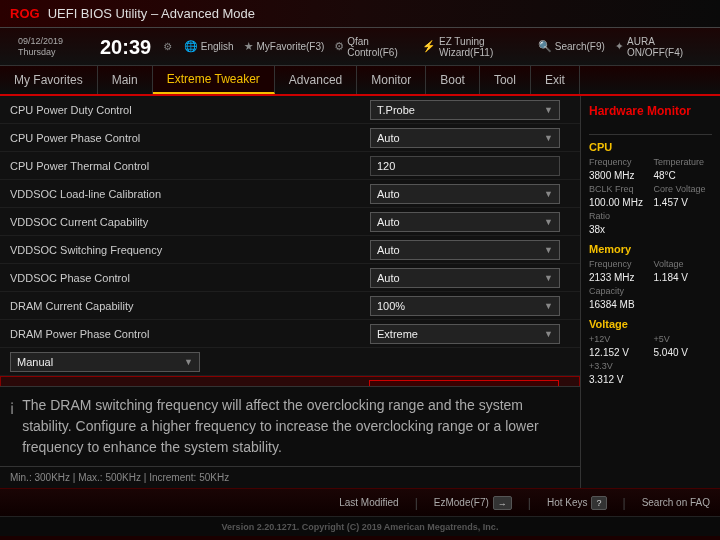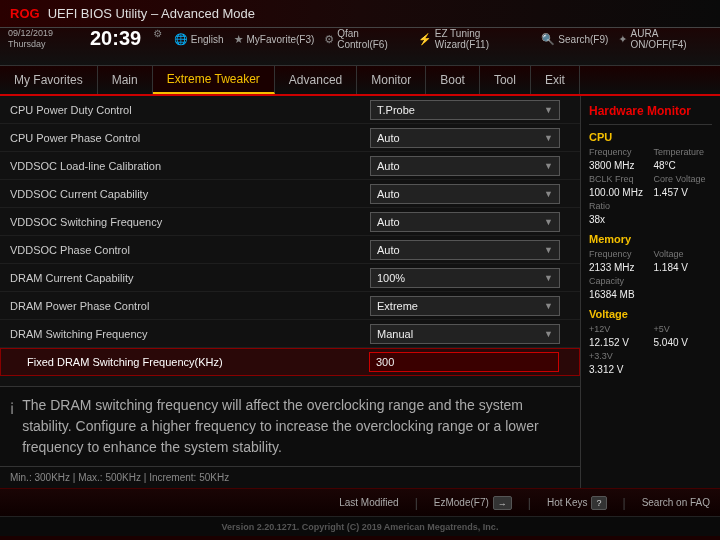--- a/index.html
+++ b/index.html
@@ -31,22 +31,22 @@
     .titlebar-title {
       color: #ddd;
       font-size: 13px;
     }
 
     
     .topbar {
       background: linear-gradient(to bottom, #1c0505, #111);
       height: 38px;
       display: flex;
-      align-items: flex-start;
-      padding: 0 8px;
+      align-items: center;
+      padding: 0 18px;
       border-bottom: 1px solid #333;
       gap: 12px;
     }
     .topbar-datetime {
       display: flex;
       flex-direction: column;
       line-height: 1.2;
       color: #aaa;
       font-size: 9px;
       min-width: 70px;
@@ -209,21 +209,21 @@
       background: #0d0d0d;
       border-left: 1px solid #333;
       padding: 8px;
       overflow: hidden;
     }
     .sidebar-title {
       color: #e00;
       font-size: 12px;
       font-weight: bold;
       margin-bottom: 6px;
-      padding-bottom: 6px;
+      padding-bottom: 16px;
       border-bottom: 1px solid #333;
     }
     .sidebar-section {
       margin-bottom: 8px;
     }
     .sidebar-section-title {
       color: #f5c000;
       font-size: 11px;
       font-weight: bold;
       margin-bottom: 4px;
@@ -374,20 +374,26 @@
       <div class="setting-row">
         <span class="setting-label">CPU Power Phase Control</span>
         <div class="setting-value">
           <div class="dropdown">
             <span>Auto</span>
             <span class="arrow">▼</span>
           </div>
         </div>
       </div>
 
+      <div class="setting-row">
+        <span class="setting-label">CPU Power Thermal Control</span>
+        <div class="setting-value">
+          <div class="input-value">120</div>
+        </div>
+      </div>
 
       <div class="setting-row">
         <span class="setting-label">VDDSOC Load-line Calibration</span>
         <div class="setting-value">
           <div class="dropdown">
             <span>Auto</span>
             <span class="arrow">▼</span>
           </div>
         </div>
       </div>
@@ -436,21 +442,20 @@
         <span class="setting-label">DRAM Power Phase Control</span>
         <div class="setting-value">
           <div class="dropdown">
             <span>Extreme</span>
             <span class="arrow">▼</span>
           </div>
         </div>
       </div>
 
       <div class="setting-row">
-        <span class="setting-label">DRAM Switching Frequency</span>
         <div class="setting-value">
           <div class="dropdown">
             <span>Manual</span>
             <span class="arrow">▼</span>
           </div>
         </div>
       </div>
 
       <div class="setting-row highlighted">
         <span class="setting-label" style="color:#fff; padding-left:16px;">Fixed DRAM Switching Frequency(KHz)</span>

